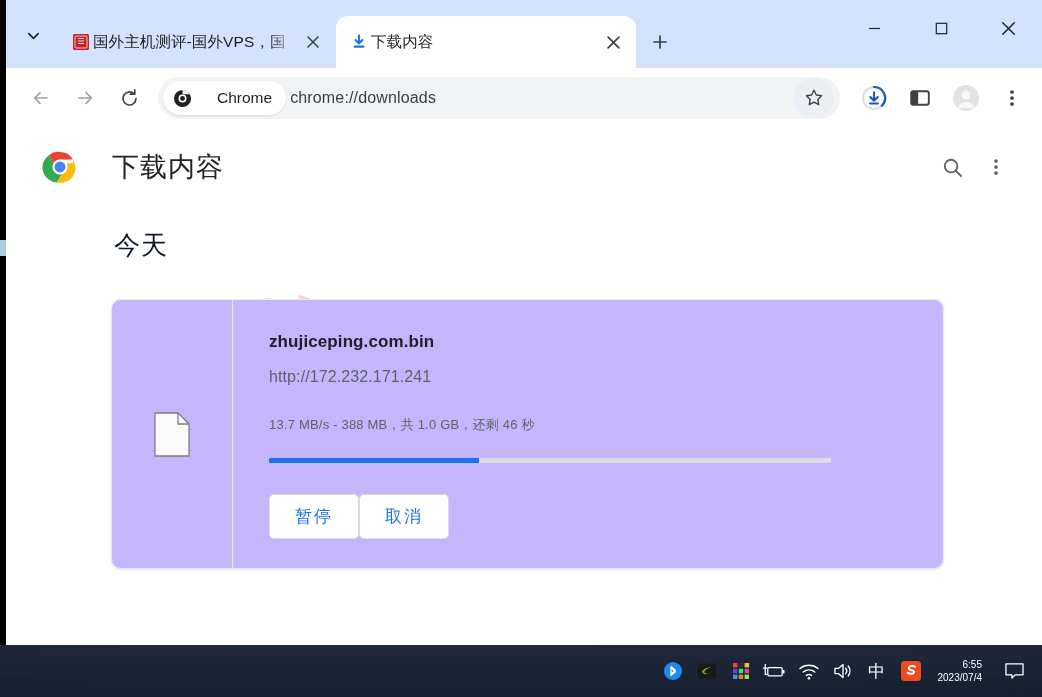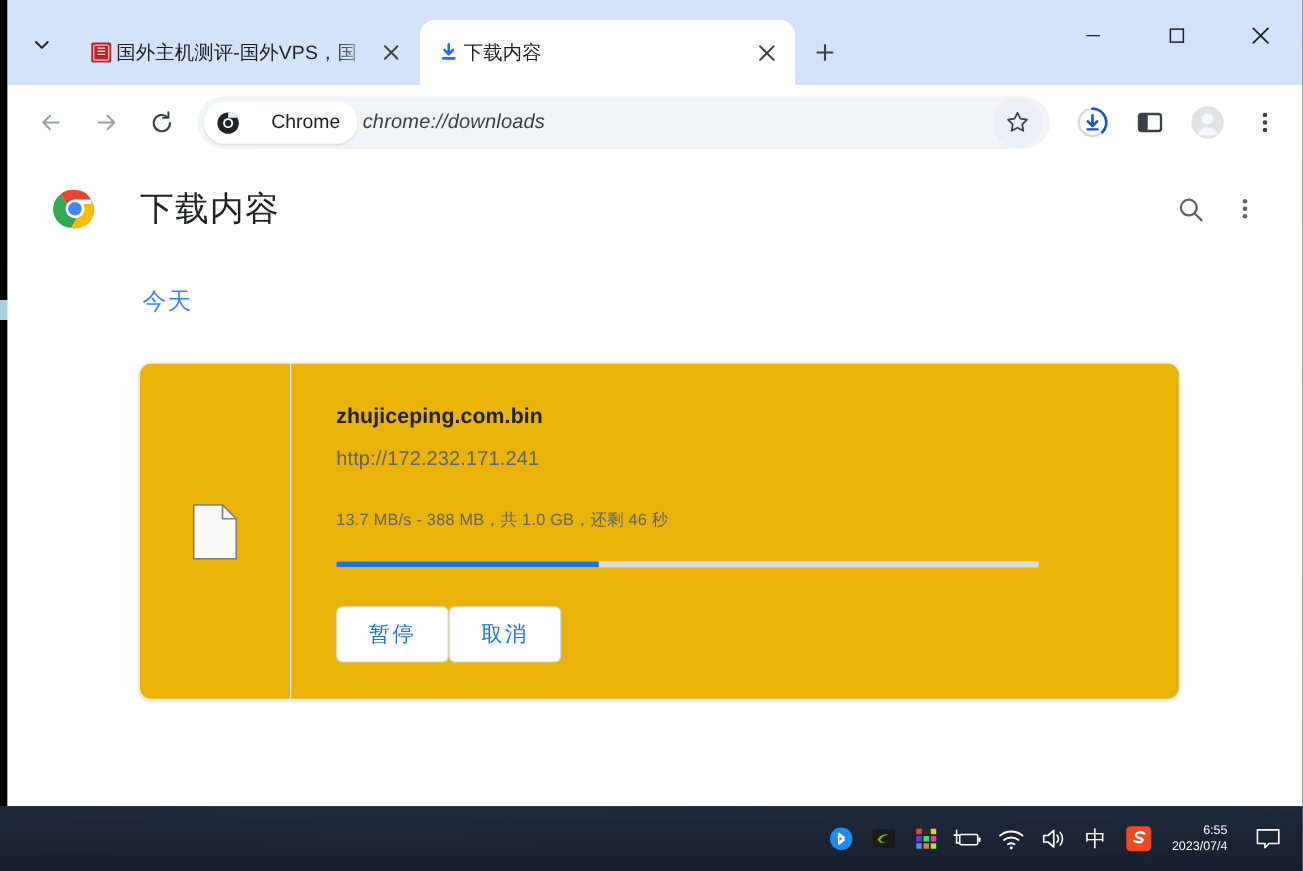--- a/index.html
+++ b/index.html
@@ -115,21 +115,20 @@
     height: 34px; background: #fff; border-radius: 17px;
     display: flex; align-items: center; gap: 25px;
     padding: 0 14px 0 10px; flex: none;
     box-shadow: 0 1px 2px rgba(0,0,0,.10);
   }
   #chrome-chip-label { font-size: 15.5px; color: #1f1f1f; }
   #omnibox-url {
     flex: 1 1 auto; font-size: 16px; color: #3c4043;
     padding-left: 4px; white-space: nowrap; overflow: hidden;
     letter-spacing: .15px;
-    font-style: italic;
   }
   #star-btn {
     width: 40px; height: 40px; border-radius: 50%; flex: none;
     display: flex; align-items: center; justify-content: center;
     background: #eaeef6;
   }
   .tb-icon {
     width: 40px; height: 40px; border-radius: 50%; flex: none;
     display: flex; align-items: center; justify-content: center;
     margin-left: 4px;
@@ -163,28 +162,28 @@
     font-size: 62px; color: #f6cfcf;
     transform: rotate(19deg);
     white-space: nowrap;
     letter-spacing: -1px;
     z-index: 1; pointer-events: none;
     user-select: none;
   }
 
   #downloads-body { position: relative; z-index: 2; padding: 0 0 0 0; }
   #today-label {
-    font-size: 19px; color: #3b82f6;
+    font-size: 26px; color: #0f172a;
     margin: 22px 0 0 108px; letter-spacing: 1px;
   }
 
   #download-card {
     margin: 36px 0 0 105px;
     width: 833px;
-    background: #eab308;
+    background: #c4b5fd;
     border: 1px solid #e8eaed;
     border-radius: 10px;
     box-shadow: 0 1px 2px rgba(60,64,67,.12);
     display: flex;
     min-height: 270px;
     overflow: hidden;
   }
   #card-icon-col {
     width: 121px; flex: none;
     border-right: 1px solid #e8eaed;

